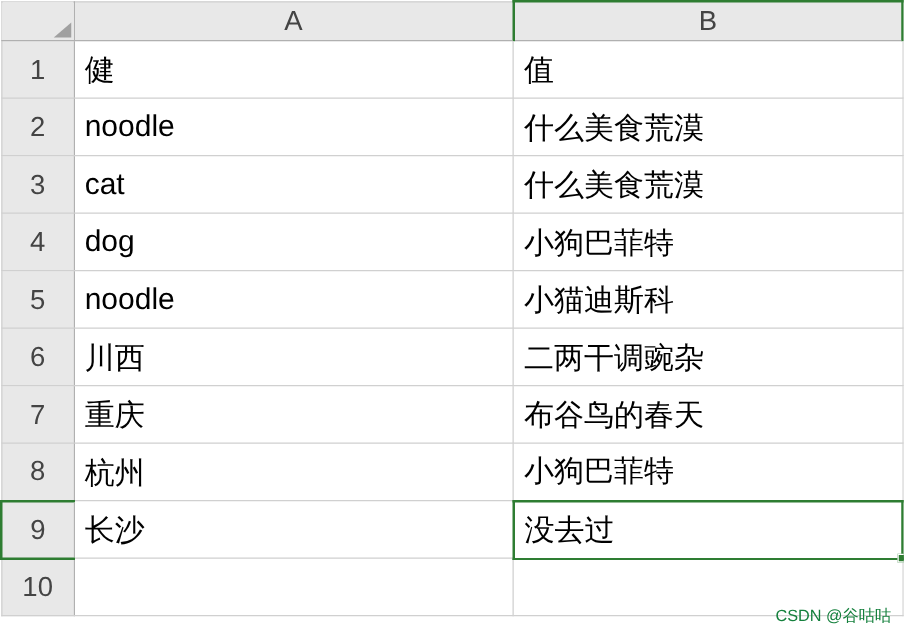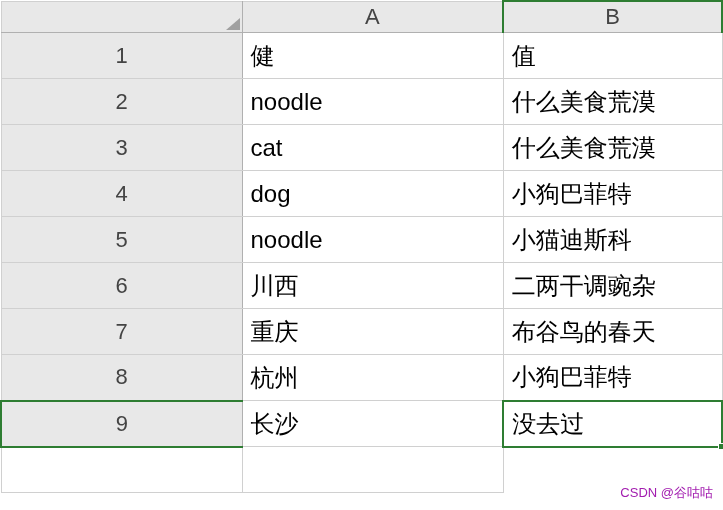--- a/index.html
+++ b/index.html
@@ -100,21 +100,21 @@
       width: 7px;
       height: 7px;
       background: #2e7d32;
       border: 1px solid #fff;
     }
     .watermark {
       position: absolute;
       right: 10px;
       bottom: 8px;
       font-size: 13px;
-      color: #a21caf;
+      color: #15803d;
       font-family: Arial, sans-serif;
     }
   </style>
 </head>
 <body>
 
 <div class="spreadsheet">
   <div class="row">
     <div class="cell corner-cell">
       <div class="corner-triangle"></div>
@@ -174,18 +174,19 @@
   <div class="row">
     <div class="cell row-header active">9</div>
     <div class="cell data-cell col-a">长沙</div>
     <div class="cell data-cell col-b active-cell">
       <span>没去过</span>
       <div class="fill-handle"></div>
     </div>
   </div>
 
   <div class="row">
+    <div class="cell row-header">10</div>
     <div class="cell data-cell col-a"></div>
     <div class="cell data-cell col-b"></div>
   </div>
 </div>
 
 <div class="watermark">CSDN @谷咕咕</div>
 
 </body></html>

